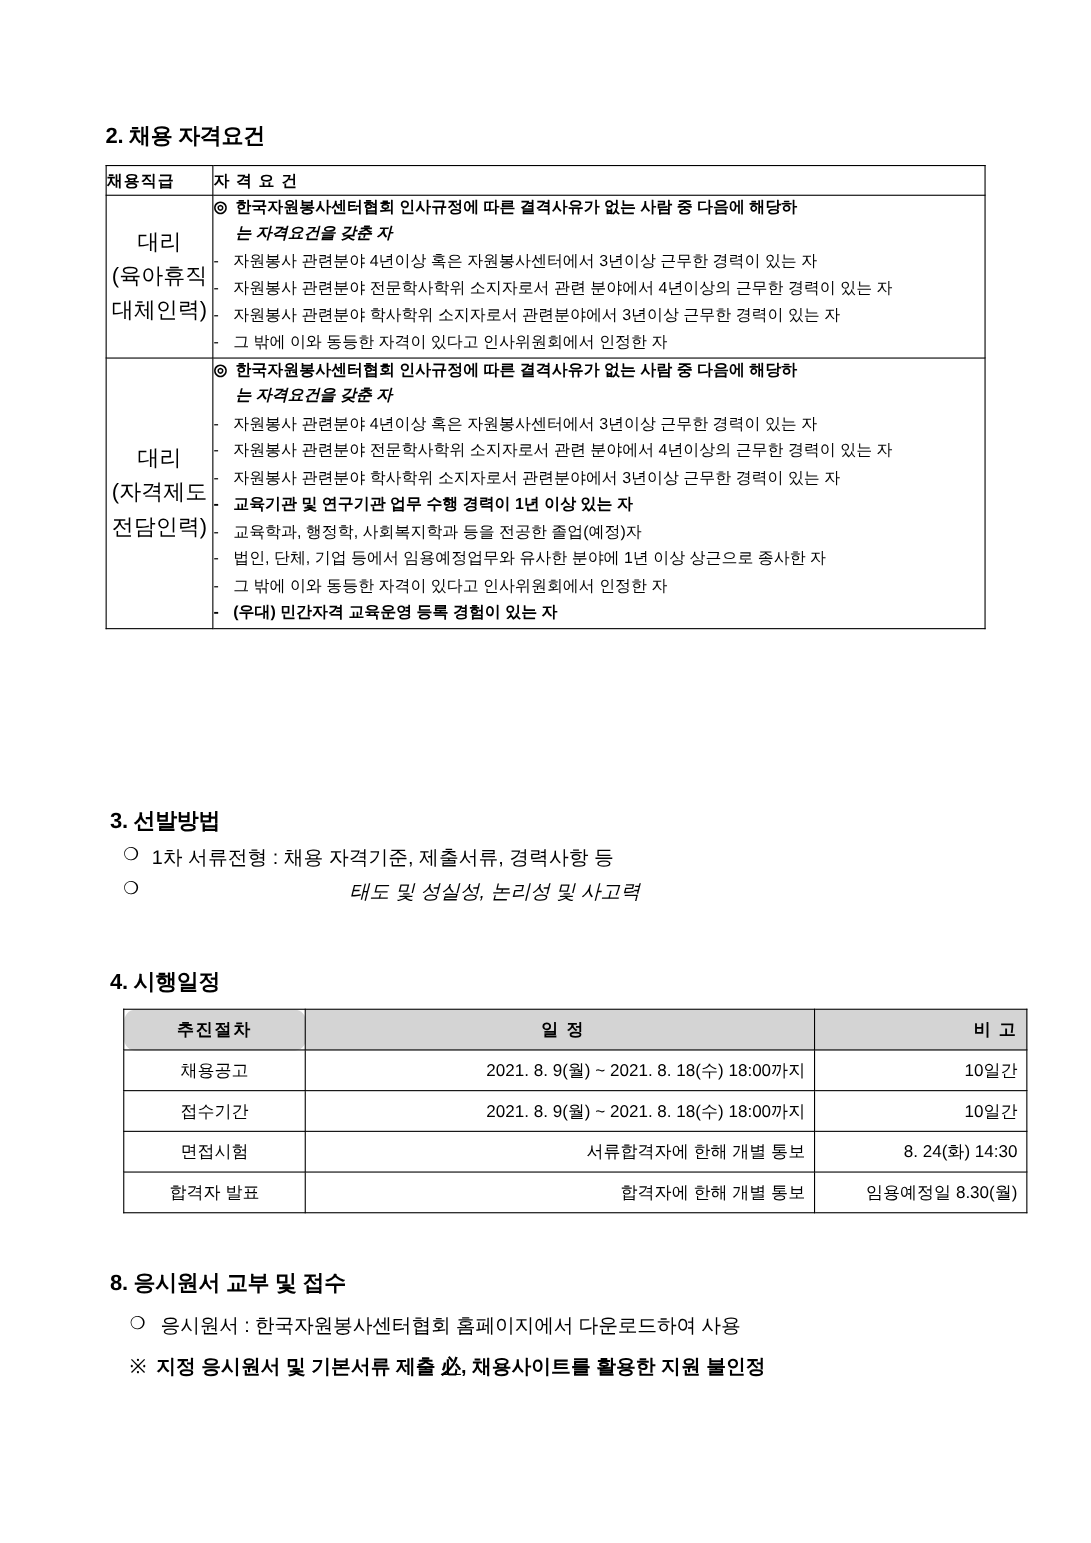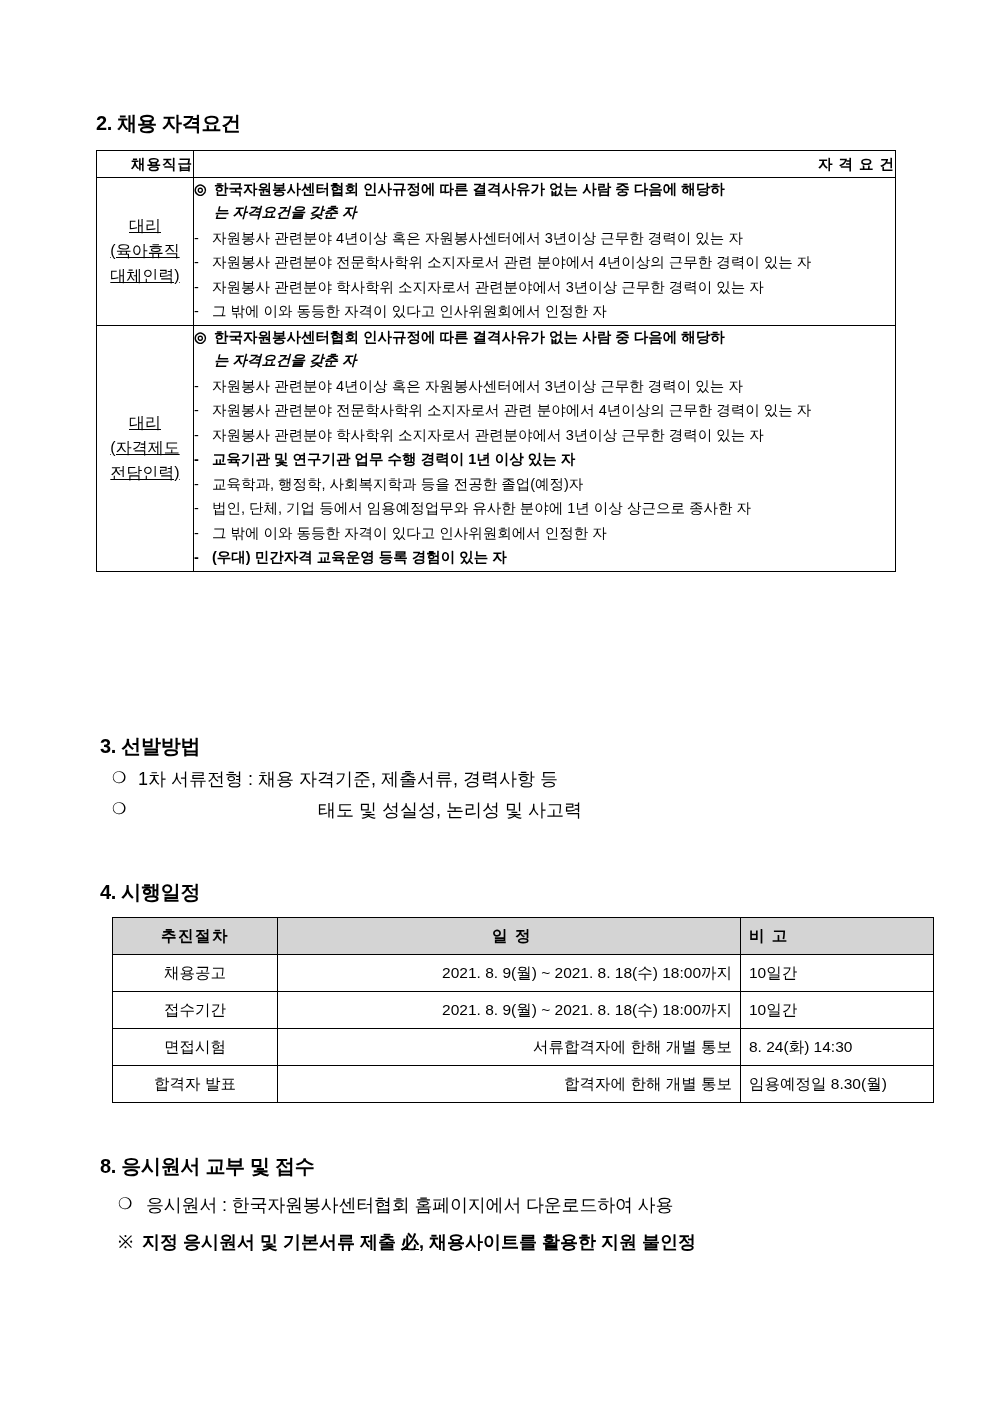--- a/index.html
+++ b/index.html
@@ -46,29 +46,28 @@
   .qual-table th, .qual-table td {
     border: 1px solid #000000;
     vertical-align: middle;
     padding: 0;
   }
   .qual-table th {
     font-size: 14.5px;
     font-weight: bold;
     letter-spacing: 1px;
     height: 26px;
-    text-align: right;
+    text-align: left;
   }
   .col-rank { width: 96px; }
   .rank-cell {
     text-align: center;
-    font-size: 16px;
+    font-size: 20px;
     line-height: 1.55;
     padding: 6px 2px;
-    text-decoration: underline;
   }
   .req-cell {
     padding: 12px 14px 12px 12px;
     font-size: 14.5px;
     line-height: 1.62;
   }
   .req-head {
     font-weight: bold;
     display: block;
     text-indent: 0;
@@ -120,20 +119,21 @@
   }
   .sel-list .row .marker {
     position: absolute;
     left: 0;
     top: 0;
     font-size: 16px;
   }
   .sel-list .sub {
     padding-left: 180px;
     margin-top: 2px;
+    font-style: italic;
   }
 
   
   .sched-table {
     position: absolute;
     left: 112px;
     top: 917px;
     width: 764px;
     border-collapse: collapse;
     table-layout: fixed;
@@ -143,23 +143,23 @@
     height: 36px;
     font-size: 15.5px;
     padding: 0 8px;
   }
   .sched-table thead th {
     background: #d4d4d4;
     font-weight: bold;
     text-align: center;
     letter-spacing: 1.5px;
   }
-  .sched-table .c-step { width: 148px; text-align: center; }
+  .sched-table .c-step { width: 148px; text-align: center; border-radius: 10px; }
   .sched-table .c-date { width: 440px; text-align: right; padding-left: 14px; }
-  .sched-table .c-note { width: 176px; text-align: left; }
+  .sched-table .c-note { width: 176px; text-align: right; }
 
   
   .apply-list {
     position: absolute;
     left: 118px;
     top: 1190px;
     font-size: 18px;
     line-height: 1.7;
   }
   .apply-list .row {

